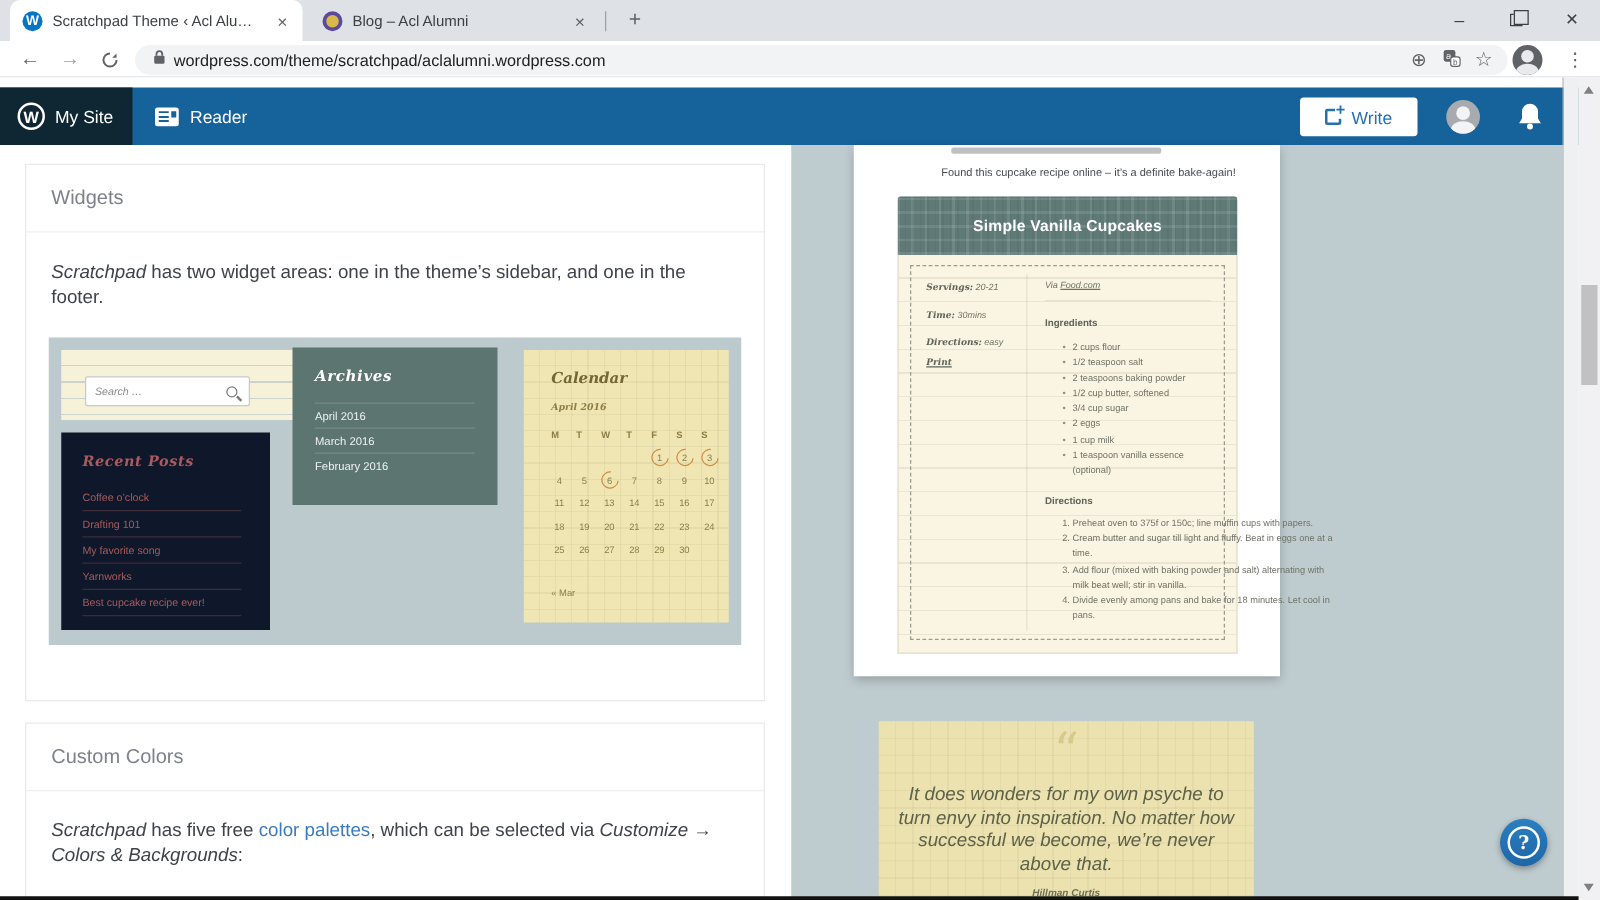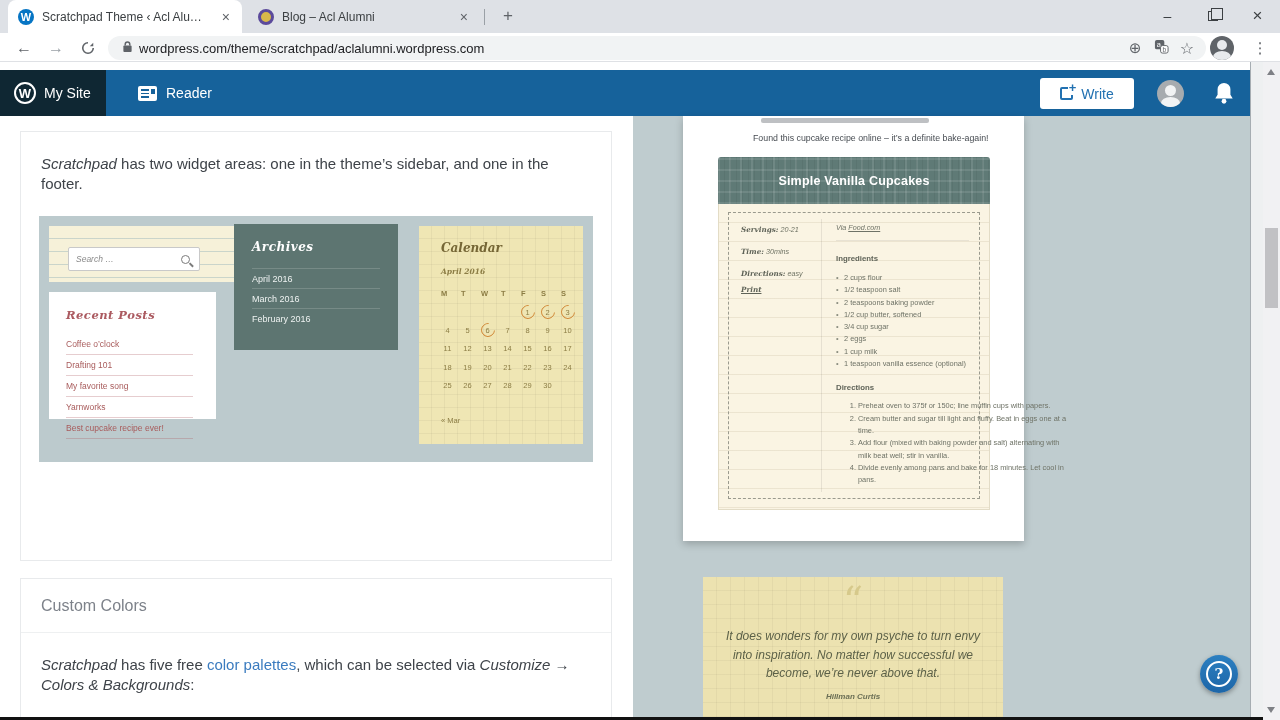--- a/index.html
+++ b/index.html
@@ -33,21 +33,21 @@
   .avatar-chrome { position:absolute; left:1210px; top:3px; width:24px; height:24px; border-radius:50%; background:#5f6368; overflow:hidden; }
   .avatar-chrome:before { content:""; position:absolute; left:7px; top:4px; width:10px; height:10px; border-radius:50%; background:#e8eaed; }
   .avatar-chrome:after { content:""; position:absolute; left:3px; top:15px; width:18px; height:12px; border-radius:50%; background:#e8eaed; }
   .dots { position:absolute; left:1246px; top:0; width:28px; height:29px; color:#5f6368; font-size:15px; display:flex; align-items:center; justify-content:center; }
 
   
   .adminbar { position:absolute; left:0; top:70px; width:1263px; height:46px; background:#16629b; color:#fff; }
   .mysite { position:absolute; left:0; top:0; width:106px; height:46px; background:#0f2733; display:flex; align-items:center; gap:8px; padding-left:14px; }
   .wlogo { width:22px; height:22px; border:2px solid #fff; border-radius:50%; font-size:13px; font-weight:bold; display:flex; align-items:center; justify-content:center; }
   .bar-label { font-size:14px; color:#fff; }
-  .reader { position:absolute; left:120px; top:0; height:46px; display:flex; align-items:center; gap:9px; padding:0 18px; }
+  .reader { position:absolute; left:106px; top:0; height:46px; display:flex; align-items:center; gap:9px; padding:0 18px; }
   .reader-ico { width:19px; height:15px; background:#fff; border-radius:2px; position:relative; }
   .reader-ico:before { content:""; position:absolute; left:3px; top:3px; width:8px; height:9px;
       background:linear-gradient(#16629b 0 1.5px, transparent 1.5px 3.5px, #16629b 3.5px 5px, transparent 5px 7px, #16629b 7px 8.5px, transparent 8.5px); }
   .reader-ico:after { content:""; position:absolute; right:2px; top:3px; width:4px; height:5px; background:#16629b; }
   .write-btn { position:absolute; left:1040px; top:8px; width:94px; height:31px; background:#fff; border-radius:3px; display:flex; align-items:center; justify-content:center; gap:8px;text-align:center; }
   .write-ico { width:13px; height:13px; border:2px solid #2271b1; border-radius:2px; position:relative; }
   .write-ico:before { content:"+"; position:absolute; right:-6px; top:-9px; color:#2271b1; font-size:13px; font-weight:bold; background:#fff; padding:0 1px; }
   .write-label { color:#2271b1; font-size:14px; }
   .avatar-wp { position:absolute; left:1157px; top:10px; width:27px; height:27px; border-radius:50%; background:#a7abaf; overflow:hidden; }
   .avatar-wp:before { content:""; position:absolute; left:8px; top:5px; width:11px; height:11px; border-radius:50%; background:#f2f3f4; }
@@ -68,21 +68,21 @@
 
   
   .demo { position:relative; margin-left:-2px; width:554px; height:246px; background:#bccacd; }
   .w-search { position:absolute; left:10px; top:10px; width:192px; height:56px; background:#f6f1d9;
       background-image:repeating-linear-gradient(180deg, transparent 0 12px, rgba(120,160,175,.35) 12px 13px); }
   .search-box { position:absolute; left:19px; top:21px; width:132px; height:24px; background:#fff; border:1px solid #c9c9c9; border-radius:2px; display:flex; align-items:center; }
   .search-ph { font-size:8.5px; font-style:italic; color:#8a8a8a; margin-left:7px; flex:1; }
   .mag { width:9px; height:9px; border:1.5px solid #7b7b7b; border-radius:50%; position:relative; margin-right:9px; }
   .mag:after { content:""; position:absolute; left:7px; top:8px; width:5px; height:1.5px; background:#7b7b7b; transform:rotate(45deg); }
 
-  .w-recent { position:absolute; left:10px; top:76px; width:167px; height:127px; background:#ffffff; padding:16px 23px 0 17px; }
+  .w-recent { position:absolute; left:10px; top:76px; width:167px; height:158px; background:#0f172a; padding:16px 23px 0 17px; }
   .hand { font-family:"DejaVu Serif", serif; font-style:italic; font-weight:bold; }
   .recent-title { font-size:11.5px; color:#ab5a60; letter-spacing:.5px; }
   .recent-list { margin-top:12px; }
   .recent-item { font-size:8.5px; color:#a85b5b; padding:5px 0 5px 0; border-bottom:1px solid rgba(171,90,96,.3); }
 
   .w-arch { position:absolute; left:195px; top:8px; width:164px; height:126px; background:#5d7571; padding:16px 18px 0 18px; }
   .arch-title { font-size:12px; color:#fff; letter-spacing:.5px; }
   .arch-list { margin-top:14px; }
   .arch-item { font-size:9px; color:#eef2f1; padding:4.5px 0; border-top:1px solid rgba(255,255,255,.16); }
 
@@ -120,31 +120,31 @@
   .recipe-inner { border:1px dashed #9a9a8e; padding:10px 10px 12px 12px; min-height:280px; position:relative; }
   .meta-col { position:absolute; left:12px; top:12px; width:72px; }
   .meta-row { font-size:7.2px; font-style:italic; margin-bottom:13px; color:#707465; }
   .meta-label { font-weight:bold; color:#5f6358; font-family:"DejaVu Serif", serif; }
   .print-link { font-size:7.2px; font-style:italic; color:#5f6358; text-decoration:underline; font-family:"DejaVu Serif", serif; font-weight:bold; }
   .col-divider { position:absolute; left:92px; top:6px; bottom:6px; width:1px; background:rgba(0,0,0,.08); }
   .main-col { margin-left:95px; }
   .via-row { font-size:7.2px; font-style:italic; color:#6e7266; padding-bottom:8px; border-bottom:1px solid rgba(0,0,0,.07); }
   .via-link { text-decoration:underline; }
   .sec-head { font-size:7.8px; font-weight:bold; color:#5f6358; margin-top:13px; }
-  .ing-list { list-style:none; margin:9px 0 0 0; }
+  .ing-list { list-style:none; margin:9px 0 0 14px; }
   .ing-list li { font-size:7.4px; color:#6e7266; line-height:12.3px; position:relative; padding-left:8px; }
   .ing-list li:before { content:"•"; position:absolute; left:0; color:#8a8d7f; }
   .dir-list { margin:8px 0 0 14px; width:218px; }
   .dir-list li { font-size:7.4px; color:#6e7266; line-height:12.3px; margin-left:8px; }
 
   .quote-block { position:absolute; left:70px; top:461px; width:300px; height:170px; background:#ece2b0; text-align:center; padding-top:4px;
       background-image:repeating-linear-gradient(90deg, transparent 0 13px, rgba(0,0,0,.04) 13px 14px),
                        repeating-linear-gradient(180deg, transparent 0 13px, rgba(0,0,0,.04) 13px 14px); }
   .quote-mark { font-family:"DejaVu Serif", serif; font-size:40px; color:#d6c98b; line-height:40px; height:42px; }
-  .quote-text { font-size:12px; font-style:italic; color:#5c6148; line-height:18.5px; width:272px; margin:4px auto 0 auto; }
+  .quote-text { font-size:15px; font-style:italic; color:#5c6148; line-height:18.5px; width:272px; margin:4px auto 0 auto; }
   .quote-author { font-size:8px; font-style:italic; color:#6b6f55; margin-top:9px;font-weight:bold; }
 
   
   .help-btn { position:absolute; left:1200px; top:655px; width:38px; height:38px; border-radius:50%;
       background:linear-gradient(#2c7fc0,#1d66a8); box-shadow:0 2px 5px rgba(0,0,0,.35); display:flex; align-items:center; justify-content:center; }
   .help-ring { width:26px; height:26px; border:2.5px solid #fff; border-radius:50%; display:flex; align-items:center; justify-content:center; }
   .help-q { color:#fff; font-weight:bold; font-size:15px; font-family:"DejaVu Serif", serif; }
 
   
   .status-bubble { position:absolute; left:0; top:697px; width:225px; height:21px; background:#f1f2f3; border:1px solid #c9cacb; border-left:none; display:flex; align-items:center; padding-left:8px; }
@@ -237,20 +237,23 @@
       <svg width="22" height="24" viewBox="0 0 24 26">
           <path d="M12 2a7 7 0 0 0-7 7v6l-2.5 4h19L19 15V9a7 7 0 0 0-7-7z" fill="#fff"></path>
           <circle cx="12" cy="22" r="2.6" fill="#fff"></circle>
         </svg>
     </div>
   </div>
 
   <div class="left-col">
 
     <div class="card card-widgets">
+      <div class="card-head">
+        <span>Widgets</span>
+      </div>
       <div class="card-body">
         <p class="para"><span class="it">Scratchpad</span><span> has two widget areas: one in the theme’s sidebar, and one in the footer.</span></p>
 
         <div class="demo">
 
           <div class="w-search">
             <div class="search-box">
               <span class="search-ph">Search …</span>
               <span class="mag"></span>
             </div>

